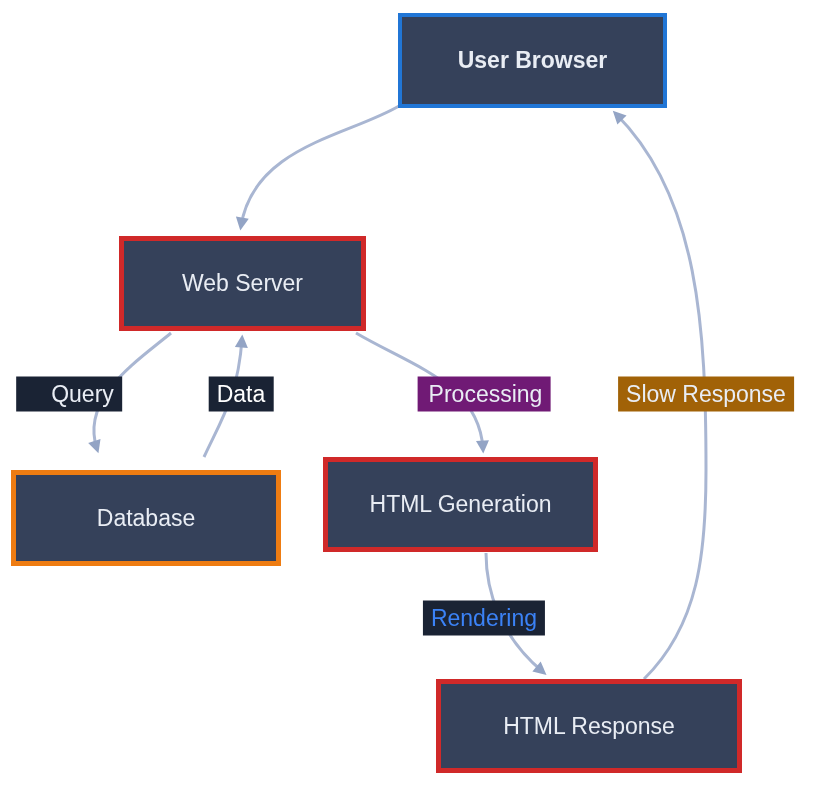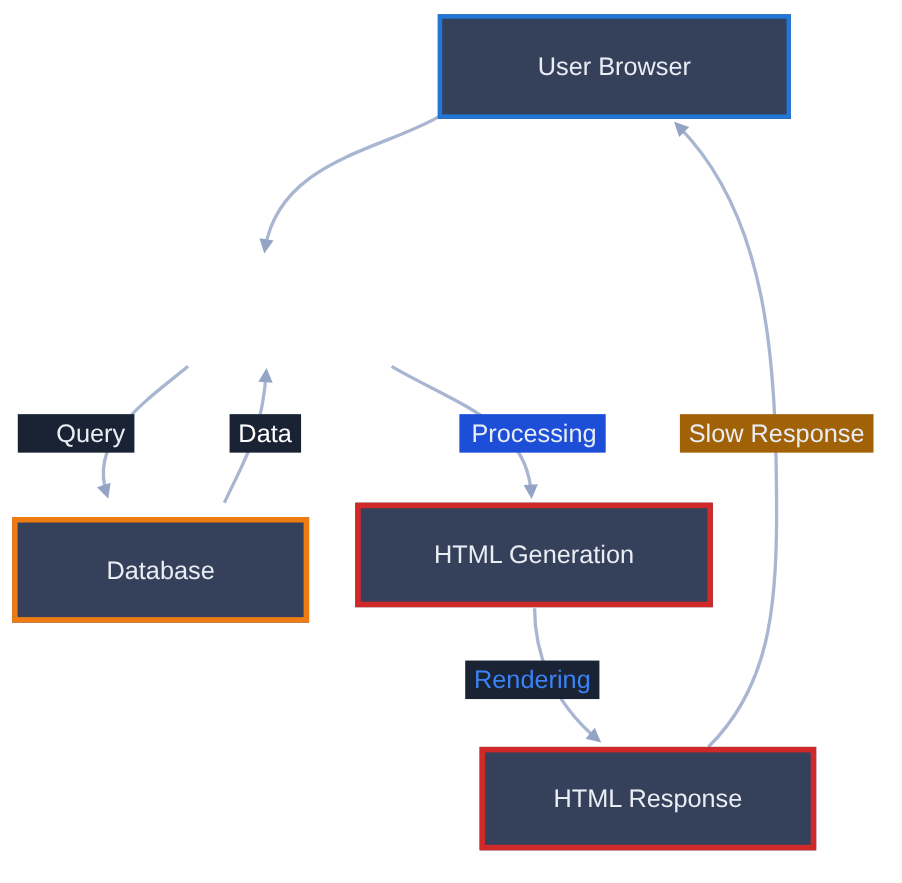--- a/index.html
+++ b/index.html
@@ -35,24 +35,24 @@
     position: absolute;
     display: flex;
     align-items: center;
     justify-content: center;
     box-sizing: border-box;
     background: #35415a;
     color: #e9edf4;
     font-size: 23px;
     border-style: solid;
   }
-  #node-user-browser    { left: 398px; top: 13px;  width: 321px; height: 95px; border-width: 4px; border-color: #2176d6; }
+  #node-user-browser    { left: 398px; top: 13px;  width: 269px; height: 95px; border-width: 4px; border-color: #2176d6; font-weight: bold; }
   #node-web-server      { left: 119px; top: 236px; width: 247px; height: 95px; border-width: 5px; border-color: #d02929; }
   #node-database        { left: 11px;  top: 470px; width: 270px; height: 96px; border-width: 5px; border-color: #ee7c12; }
-  #node-html-generation { left: 323px; top: 457px; width: 325px; height: 95px; border-width: 5px; border-color: #d02929; }
+  #node-html-generation { left: 323px; top: 457px; width: 275px; height: 95px; border-width: 5px; border-color: #d02929; }
   #node-html-response   { left: 436px; top: 679px; width: 306px; height: 94px; border-width: 5px; border-color: #d02929; }
   #lbl-http-request  { left: 241px; top: 171px; }
   #lbl-query         { left: 69px;  top: 394px; padding-left: 35px; }
   #lbl-data          { left: 241px; top: 394px; }
   #lbl-processing    { left: 484px; top: 394px; }
   #lbl-slow-response { left: 706px; top: 394px; }
   #lbl-rendering     { left: 484px; top: 618px; }
 </style>
 </head>
 <body>
@@ -68,26 +68,29 @@
     <path class="edge" d="M 399,106 C 348,136 254,146 241,226" marker-end="url(#arrow)" style="stroke: rgb(169, 182, 210);"></path>
     <path class="edge" d="M 171,333 C 136,362 80,398 97,449" marker-end="url(#arrow)" style="stroke: rgb(169, 182, 210);"></path>
     <path class="edge" d="M 204,457 C 221,420 238,396 242,339" marker-end="url(#arrow)" style="stroke: rgb(169, 182, 210);"></path>
     <path class="edge" d="M 356,333 C 414,367 479,384 483,449" marker-end="url(#arrow)" style="stroke: rgb(169, 182, 210);"></path>
     <path class="edge" d="M 486,553 C 486,591 500,636 543,672" marker-end="url(#arrow)" style="stroke: rgb(169, 182, 210);"></path>
     <path class="edge" d="M 644,679 C 699,625 706,552 706,470 C 706,330 699,197 616,114" marker-end="url(#arrow)" style="stroke: rgb(169, 182, 210);"></path>
   </svg>
 
   <div class="edge-label" id="lbl-query" style="background: rgb(26, 35, 52); color: rgb(233, 237, 244);">Query</div>
   <div class="edge-label" id="lbl-data" style="background: rgb(26, 35, 52); color: #ffffff;">Data</div>
-  <div class="edge-label" id="lbl-processing" style="background: #1d4ed8; color: rgb(233, 237, 244); padding-left: 11px;">Processing</div>
+  <div class="edge-label" id="lbl-processing" style="background: #701a75; color: rgb(233, 237, 244); padding-left: 11px;">Processing</div>
   <div class="edge-label" id="lbl-slow-response" style="background: #a16207; color: rgb(233, 237, 244);">Slow Response</div>
   <div class="edge-label" id="lbl-rendering" style="background: rgb(26, 35, 52); color: #3b82f6;">Rendering</div>
 
   <div class="node" id="node-user-browser" style="border-color: rgb(33, 118, 214); background: rgb(53, 65, 90); color: rgb(233, 237, 244);">
     <span>User Browser</span>
+  </div>
+  <div class="node" id="node-web-server" style="border-color: rgb(208, 41, 41); background: rgb(53, 65, 90); color: rgb(233, 237, 244);">
+    <span>Web Server</span>
   </div>
   <div class="node" id="node-database" style="border-color: rgb(238, 124, 18); background: rgb(53, 65, 90); color: rgb(233, 237, 244);">
     <span>Database</span>
   </div>
   <div class="node" id="node-html-generation" style="border-color: rgb(208, 41, 41); background: rgb(53, 65, 90); color: rgb(233, 237, 244);">
     <span>HTML Generation</span>
   </div>
   <div class="node" id="node-html-response" style="border-color: rgb(208, 41, 41); background: rgb(53, 65, 90); color: rgb(233, 237, 244);">
     <span>HTML Response</span>
   </div>

